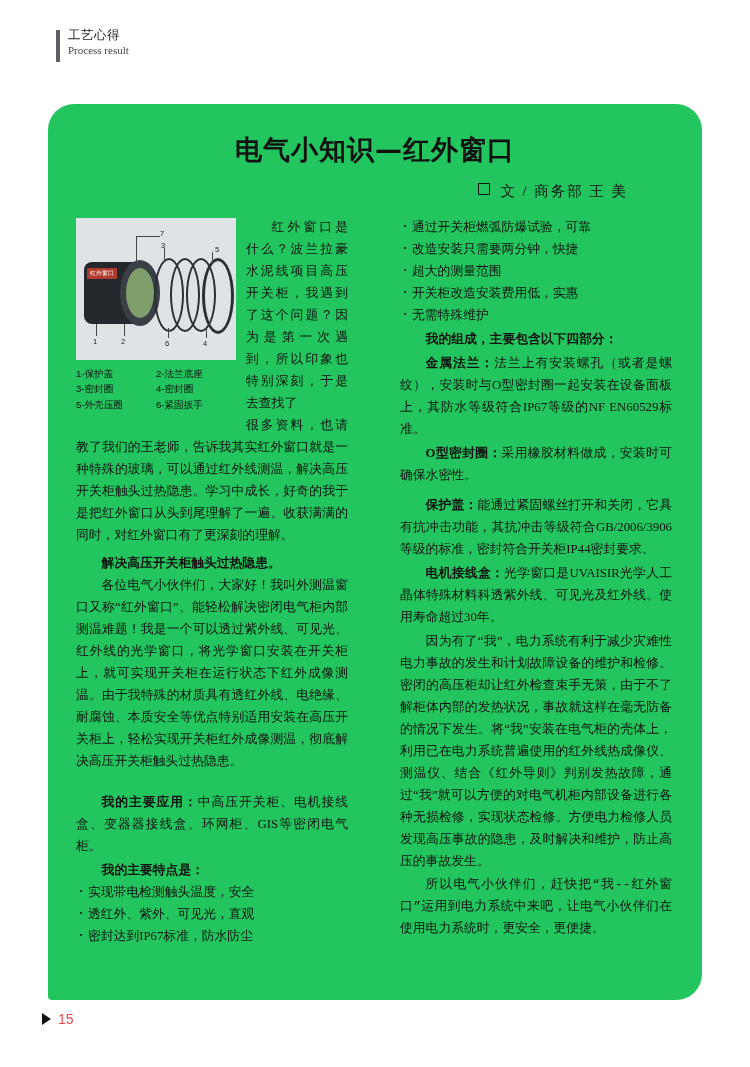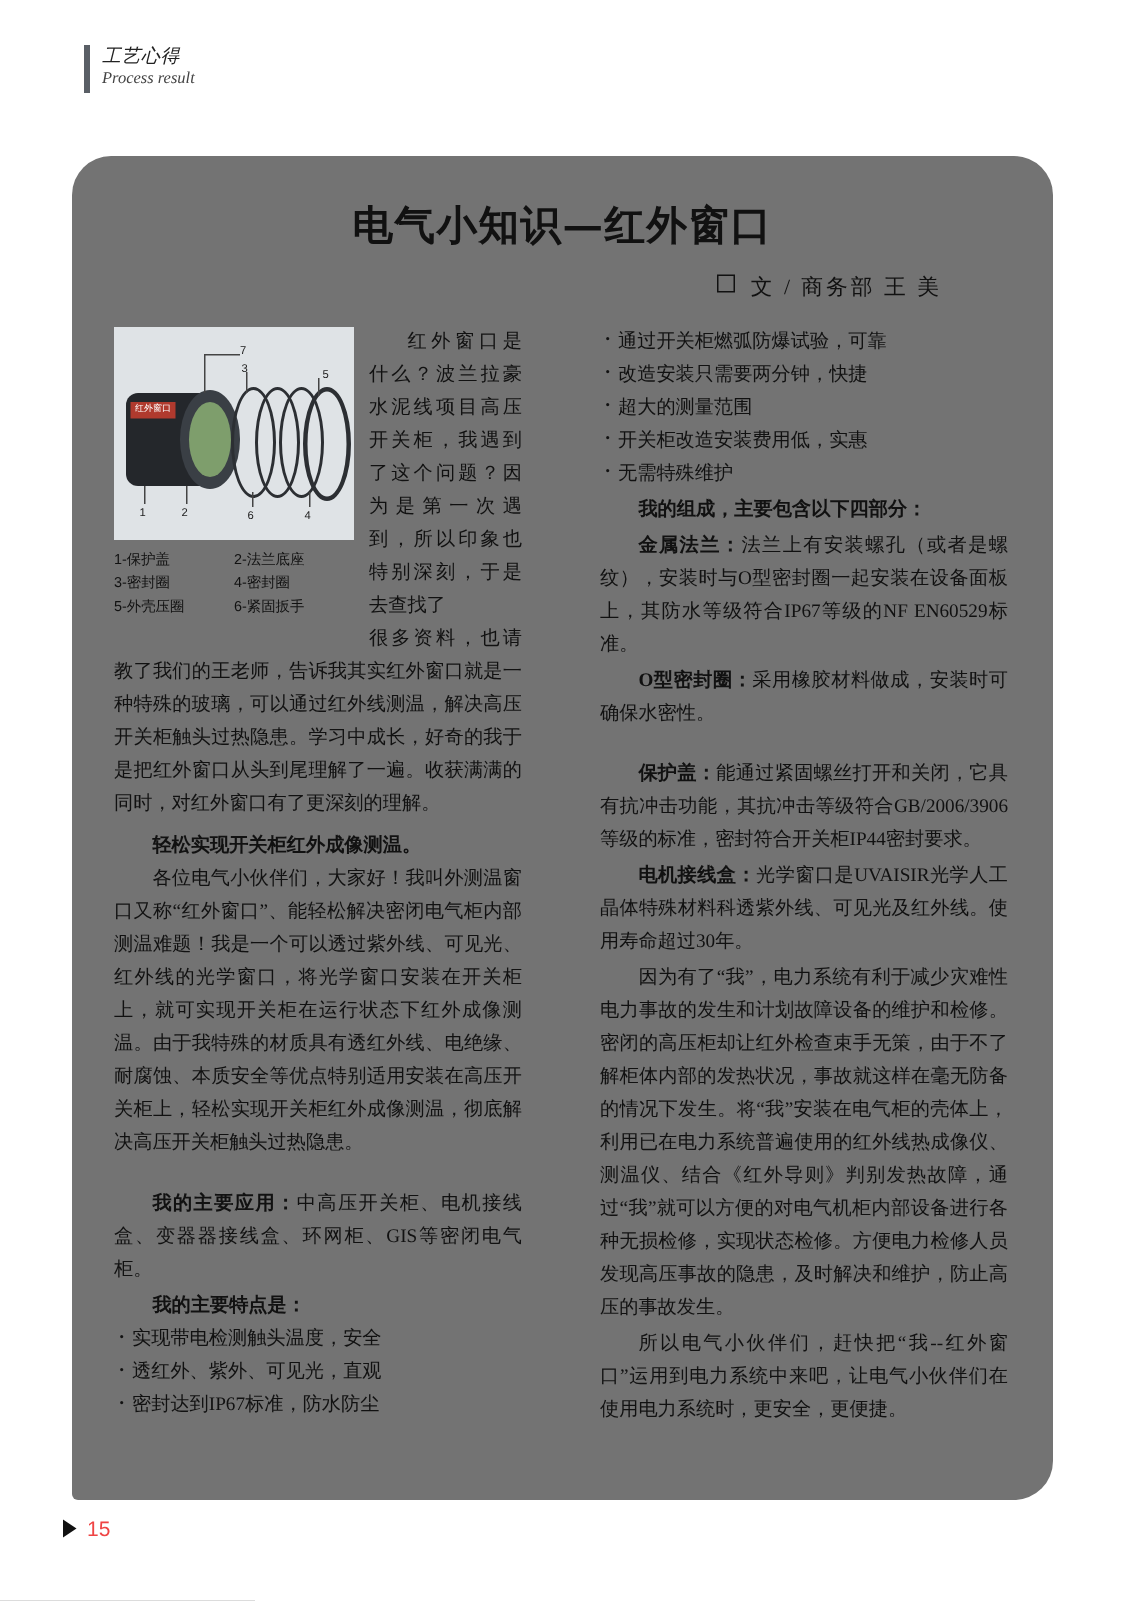--- a/index.html
+++ b/index.html
@@ -15,23 +15,22 @@
     color: #1a1a1a;
     overflow: hidden;
   }
 
   
   .page-header {
     position: absolute;
     left: 56px;
     top: 28px;
     display: flex;
-    align-items: center;
+    align-items: flex-start;
     gap: 8px;
-    font-style: italic;
   }
   .header-bar {
     width: 4px;
     height: 32px;
     background: #5a5f66;
     margin-top: 2px;
   }
   .header-texts {
     line-height: 1.25;
   }
@@ -46,21 +45,21 @@
     font-family: "Liberation Serif", serif;
   }
 
   
   .panel {
     position: absolute;
     left: 48px;
     top: 104px;
     width: 654px;
     height: 896px;
-    background: #737373;
+    background: #22c55e;
     border-radius: 26px 26px 26px 4px;
   }
 
   .title {
     position: absolute;
     left: 0;
     top: 28px;
     width: 100%;
     text-align: center;
     font-size: 27px;
@@ -249,21 +248,21 @@
         <span>2-法兰底座</span>
         <span>3-密封圈</span>
         <span>4-密封圈</span>
         <span>5-外壳压圈</span>
         <span>6-紧固扳手</span>
       </div>
     </div>
 
     <p>红外窗口是什么？波兰拉豪水泥线项目高压开关柜，我遇到了这个问题？因为是第一次遇到，所以印象也特别深刻，于是去查找了</p>
     <p class="para-flow" style="text-indent:0;">很多资料，也请教了我们的王老师，告诉我其实红外窗口就是一种特殊的玻璃，可以通过红外线测温，解决高压开关柜触头过热隐患。学习中成长，好奇的我于是把红外窗口从头到尾理解了一遍。收获满满的同时，对红外窗口有了更深刻的理解。</p>
-    <p class="sub-head" style="margin-top:6px;">轻松实现开关柜红外成像测温。</p>
+    <p class="sub-head" style="margin-top:6px;">解决高压开关柜触头过热隐患。</p>
     <p>各位电气小伙伴们，大家好！我叫外测温窗口又称“红外窗口”、能轻松解决密闭电气柜内部测温难题！我是一个可以透过紫外线、可见光、红外线的光学窗口，将光学窗口安装在开关柜上，就可实现开关柜在运行状态下红外成像测温。由于我特殊的材质具有透红外线、电绝缘、耐腐蚀、本质安全等优点特别适用安装在高压开关柜上，轻松实现开关柜红外成像测温，彻底解决高压开关柜触头过热隐患。</p>
     <p style="margin-top:19px;"><span class="bold">我的主要应用：</span><span>中高压开关柜、电机接线盒、变器器接线盒、环网柜、GIS等密闭电气柜。</span></p>
     <p class="sub-head" style="margin-top:2px;">我的主要特点是：</p>
     <ul class="bullets">
       <li>实现带电检测触头温度，安全</li>
       <li>透红外、紫外、可见光，直观</li>
       <li>密封达到IP67标准，防水防尘</li>
     </ul>
   </div>
 
@@ -275,25 +274,25 @@
       <li>开关柜改造安装费用低，实惠</li>
       <li>无需特殊维护</li>
     </ul>
 
     <p class="sub-head" style="margin-top:2px;">我的组成，主要包含以下四部分：</p>
 
     <p style="margin-top:2px;"><span class="bold">金属法兰：</span><span>法兰上有安装螺孔（或者是螺纹），安装时与O型密封圈一起安装在设备面板上，其防水等级符合IP67等级的NF EN60529标准。</span></p>
 
     <p style="margin-top:2px;"><span class="bold">O型密封圈：</span><span>采用橡胶材料做成，安装时可确保水密性。</span></p>
 
-    <p style="margin-top:18px;"><span class="bold">保护盖：</span><span>能通过紧固螺丝打开和关闭，它具有抗冲击功能，其抗冲击等级符合GB/2006/3906等级的标准，密封符合开关柜IP44密封要求。</span></p>
+    <p style="margin-top:8px;"><span class="bold">保护盖：</span><span>能通过紧固螺丝打开和关闭，它具有抗冲击功能，其抗冲击等级符合GB/2006/3906等级的标准，密封符合开关柜IP44密封要求。</span></p>
 
     <p style="margin-top:2px;"><span class="bold">电机接线盒：</span><span>光学窗口是UVAISIR光学人工晶体特殊材料科透紫外线、可见光及红外线。使用寿命超过30年。</span></p>
 
     <p style="margin-top:2px;">因为有了“我”，电力系统有利于减少灾难性电力事故的发生和计划故障设备的维护和检修。密闭的高压柜却让红外检查束手无策，由于不了解柜体内部的发热状况，事故就这样在毫无防备的情况下发生。将“我”安装在电气柜的壳体上，利用已在电力系统普遍使用的红外线热成像仪、测温仪、结合《红外导则》判别发热故障，通过“我”就可以方便的对电气机柜内部设备进行各种无损检修，实现状态检修。方便电力检修人员发现高压事故的隐患，及时解决和维护，防止高压的事故发生。</p>
-    <p style="margin-top:2px;">所以电气小伙伴们，赶快把“我--红外窗口”运用到电力系统中来吧，让电气小伙伴们在使用电力系统时，更安全，更便捷。</p>
+    <p style="margin-top:2px;font-family:Liberation Mono, monospace;">所以电气小伙伴们，赶快把“我--红外窗口”运用到电力系统中来吧，让电气小伙伴们在使用电力系统时，更安全，更便捷。</p>
   </div>
 </div>
 
 <div class="footer">
   <div class="tri"></div>
   <div class="pagenum">15</div>
 </div>
 
 </body></html>

